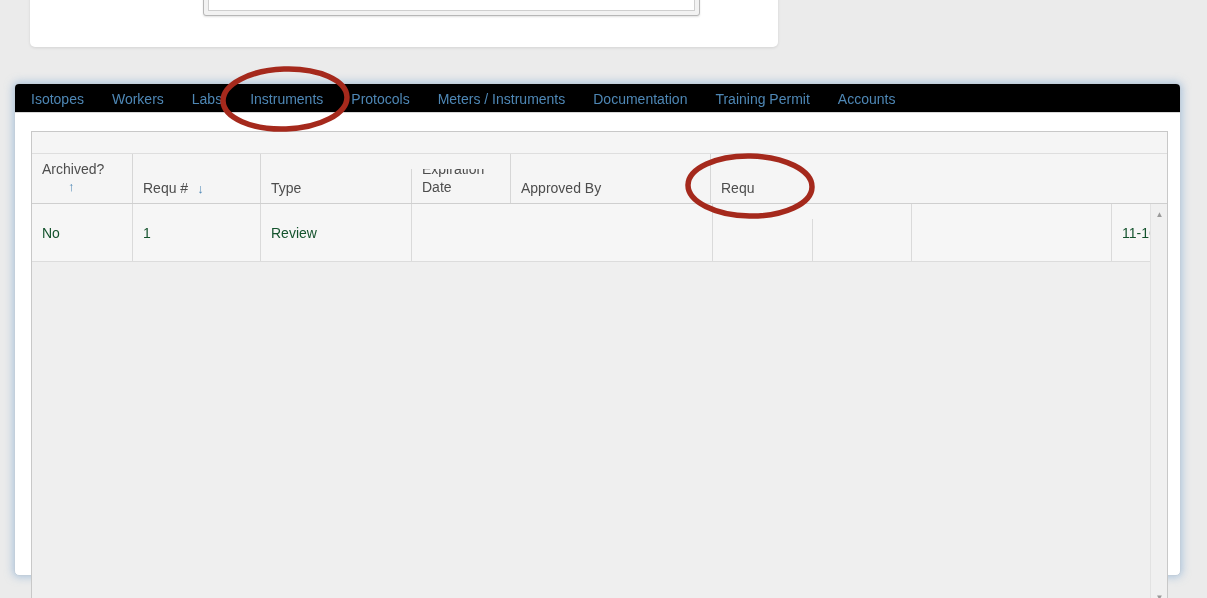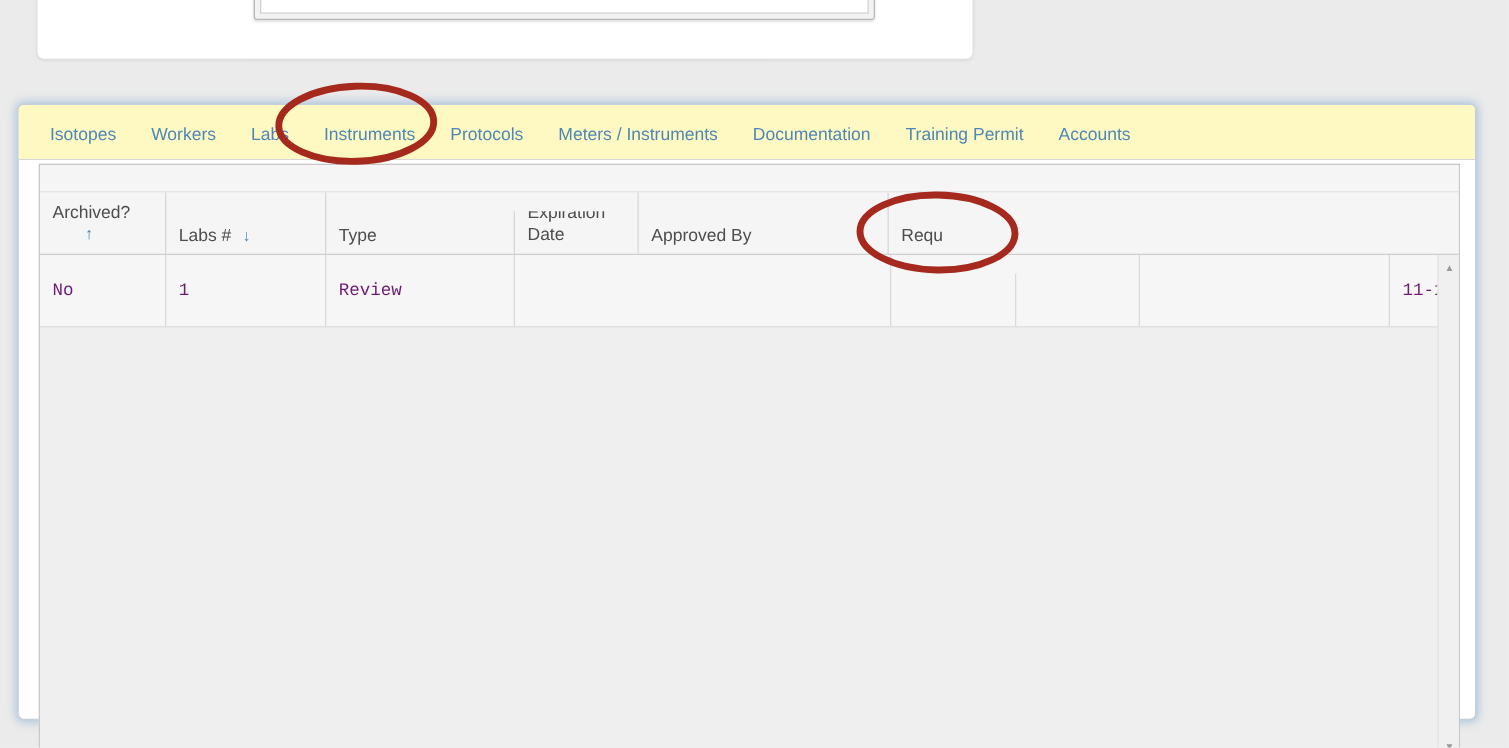--- a/index.html
+++ b/index.html
@@ -28,24 +28,24 @@
   
   .main-card{
     position:absolute;left:14px;top:83px;width:1167px;height:493px;
     background:#fff;border:1px solid #c3cfdb;border-radius:5px;
     box-shadow:0 0 8px 1px rgba(115,160,205,.55);
     box-sizing:border-box;
   }
   
   .tabstrip{
     list-style:none;margin:0;display:flex;align-items:stretch;
-    position:absolute;left:0;right:0;top:0;height:44px;
-    background:#fef9c3;border-bottom:1px solid #d7d7d7;
+    position:absolute;left:0;right:0;top:0;height:29px;
+    background:#000000;border-bottom:1px solid #d7d7d7;
     border-radius:4px 4px 0 0;
-    padding:2px 0 0 11px;box-sizing:border-box;
+    padding:2px 0 0 2px;box-sizing:border-box;
   }
   .tab{
     display:flex;align-items:center;padding:0 14px;
     font-size:14px;color:#4e87b5;cursor:pointer;white-space:nowrap;
   }
   .tab.active{
     background:#fff;border:1px solid #d6d6d6;border-bottom:none;
     border-radius:3px 3px 0 0;color:#474747;margin-bottom:-1px;
     padding:0 15px;position:relative;z-index:2;
   }
@@ -83,21 +83,21 @@
   .c7{width:39px;flex:1 1 auto;}
   .hdr-spacer{flex:0 0 17px;}
   .grid-body{flex:1 1 auto;display:flex;overflow:hidden;}
   .grid-rows{flex:1 1 auto;background:#efefef;}
   .grid-row{
     display:flex;height:57px;background:#f6f6f6;
     border-bottom:1px solid #dcdcdc;cursor:pointer;
   }
   .cell{
     box-sizing:border-box;padding:21px 10px 0;overflow:hidden;
-    white-space:nowrap;border-left:1px solid #dadada;color:#701a75;font-family:Liberation Mono, monospace;
+    white-space:nowrap;border-left:1px solid #dadada;color:#14532d;
   }
   .cell:first-child{border-left:none;}
   
   .vscroll{
     flex:0 0 17px;background:#f0f0f0;border-left:1px solid #e2e2e2;
     position:relative;cursor:default;
   }
   .varrow{
     position:absolute;left:0;width:100%;text-align:center;
     font-size:8px;color:#9a9a9a;line-height:10px;
@@ -153,21 +153,21 @@
 
     <div class="grid-header">
       <div class="hcell c0">
         <div class="wrap2">
           <span>Archived?</span>
           <span class="sort under">↑</span>
         </div>
       </div>
       <div class="hcell c1">
         <div>
-          <span>Labs #</span><span class="sort inline">↓</span>
+          <span>Requ #</span><span class="sort inline">↓</span>
         </div>
       </div>
       <div class="hcell c2">
         <span>Type</span>
       </div>
       <div class="hcell c5">
         <div class="wrap2">
           <span>Expiration Date</span>
         </div>
       </div>

